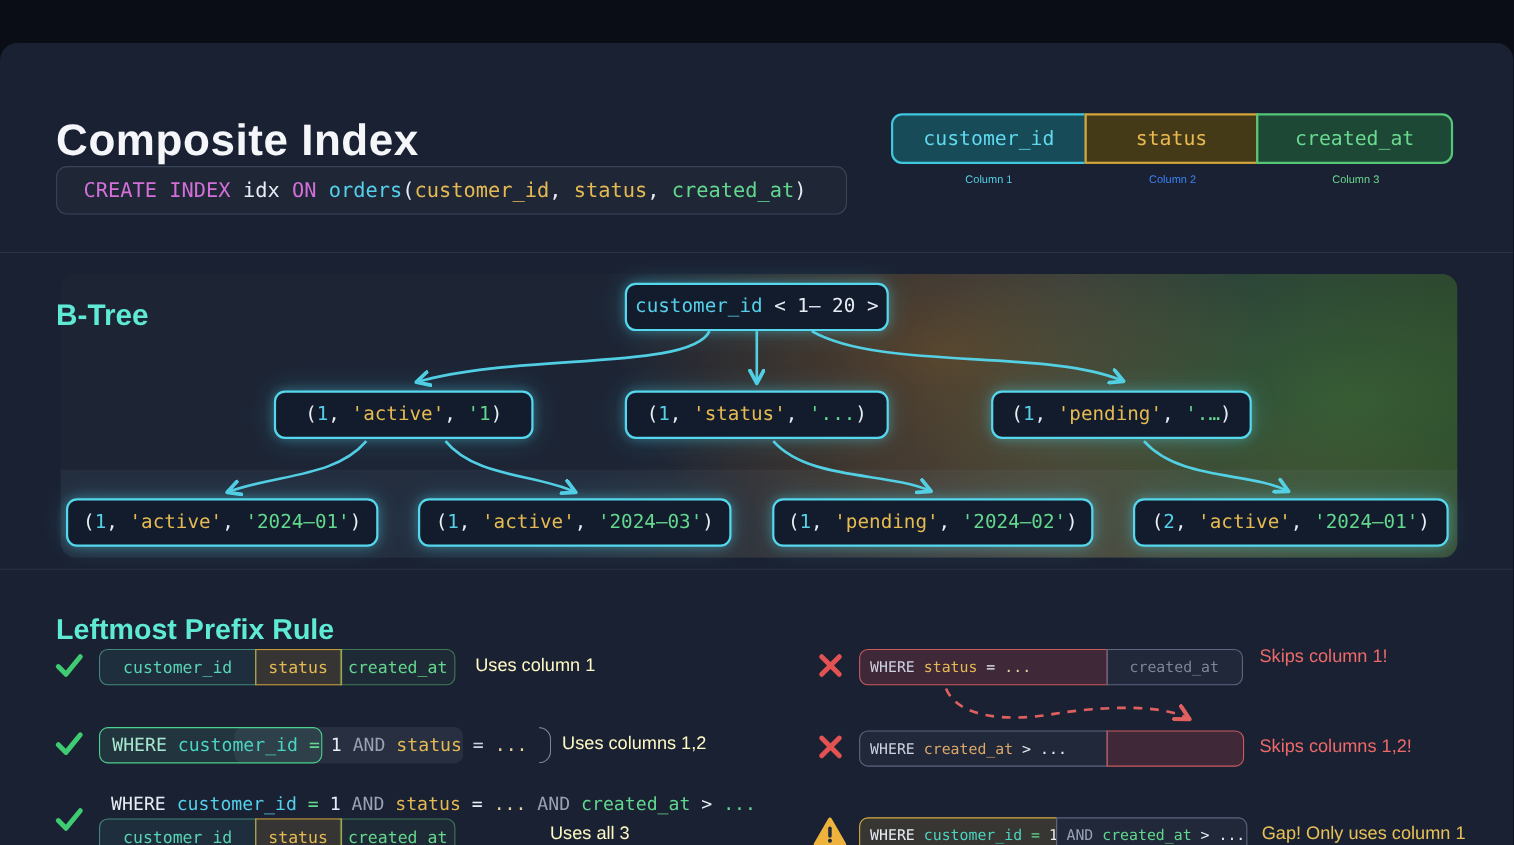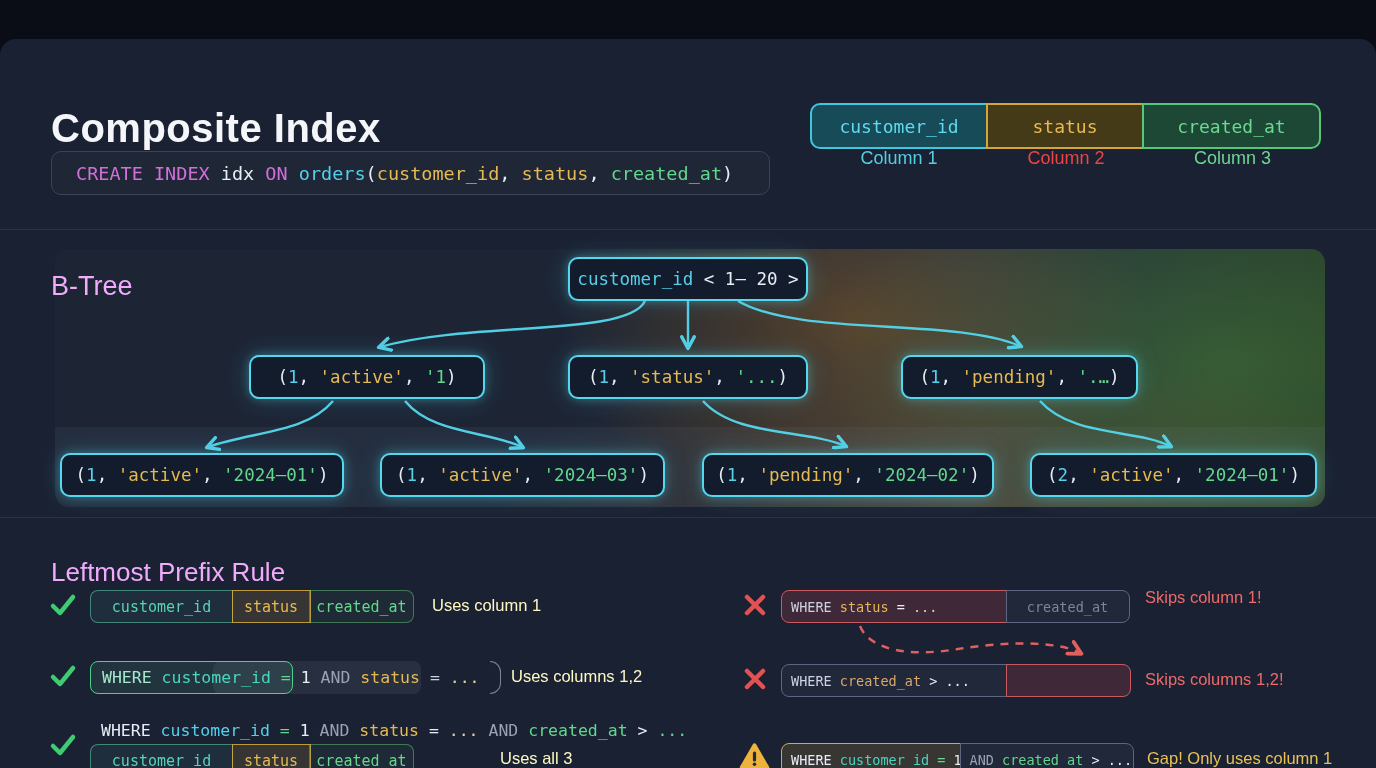--- a/index.html
+++ b/index.html
@@ -18,42 +18,42 @@
             border:1px solid #3a4458;border-radius:10px;background:#1f2736;display:flex;align-items:center;padding-left:24px;}
   .code-box code{font-size:18.5px;white-space:pre;}
 
   
   .col-cells{position:absolute;left:810px;top:64px;display:flex;}
   .col-cell{height:46px;box-sizing:border-box;display:flex;align-items:center;justify-content:center;
             font-family:"DejaVu Sans Mono",monospace;font-size:18px;}
   .cell-c1{width:178px;border:2px solid #3ec7de;background:#174b57;color:#5fd9ee;border-radius:10px 0 0 10px;}
   .cell-c2{width:158px;border:2px solid #d2a53d;background:#453a17;color:#e9ba50;margin-left:-2px;}
   .cell-c3{width:179px;border:2px solid #55c878;background:#1d4836;color:#69da8f;margin-left:-2px;border-radius:0 10px 10px 0;}
-  .col-labels{position:absolute;left:810px;top:109px;display:flex;font-size:18px;align-items:center;}
+  .col-labels{position:absolute;left:810px;top:119px;display:flex;font-size:10px;align-items:center;}
   .col-label{text-align:center;}
-  .cl1{width:178px;color:#53cfe4}.cl2{width:156px;color:#ef4444}.cl3{width:177px;color:#6bd88f}
+  .cl1{width:178px;color:#53cfe4}.cl2{width:156px;color:#3b82f6}.cl3{width:177px;color:#6bd88f}
   .sort-row{position:absolute;left:816px;top:149px;width:505px;display:flex;align-items:center;
             justify-content:space-between;font-size:15.5px;color:#c9d0dc;}
   .sort-arrow{position:relative;width:36px;height:2px;background:#8b94a6;}
   .sort-arrow::after{content:"";position:absolute;right:0;top:-3px;width:7px;height:7px;
             border-top:2px solid #8b94a6;border-right:2px solid #8b94a6;transform:rotate(45deg);}
 
   .divider{position:absolute;left:0;width:1376px;height:1px;background:#2a3244;}
   .d1{top:190px}.d2{top:478px}
 
   
   .btree-panel{position:absolute;left:55px;top:210px;width:1270px;height:258px;border-radius:14px;
     background:
       radial-gradient(420px 280px at 63% 28%, rgba(196,120,22,.34), rgba(196,120,22,0) 70%),
       radial-gradient(700px 220px at 72% 100%, rgba(175,115,28,.26), rgba(175,115,28,0) 70%),
       radial-gradient(560px 320px at 92% 45%, rgba(88,155,52,.38), rgba(88,155,52,0) 72%),
       linear-gradient(90deg, #1d2535 55%, #223043 72%, #24382e 100%);}
   .leaf-band{position:absolute;left:55px;top:388px;width:1270px;height:80px;
       background:rgba(148,168,200,.07);border-radius:0 0 14px 14px;}
-  .sec-title{position:absolute;font-weight:400;color:#f0abfc;}
+  .sec-title{position:absolute;font-weight:700;color:#5eead4;}
   .btree-title{left:51px;top:210px;font-size:27px;}
   .prefix-title{left:51px;top:496px;font-size:26px;text-align:right;}
 
   .bnode{position:absolute;height:44px;box-sizing:border-box;border:2px solid #55d8ee;border-radius:10px;
          background:#131c2c;display:flex;align-items:center;justify-content:center;white-space:pre;
          font-family:"DejaVu Sans Mono",monospace;font-size:17.5px;
          box-shadow:0 0 10px rgba(80,215,235,.35),0 0 24px rgba(80,215,235,.22);}
   .n-root{left:568px;top:218px;width:240px;}
   .n-m1{left:249px;top:316px;width:236px;}
   .n-m2{left:568px;top:316px;width:240px;}

